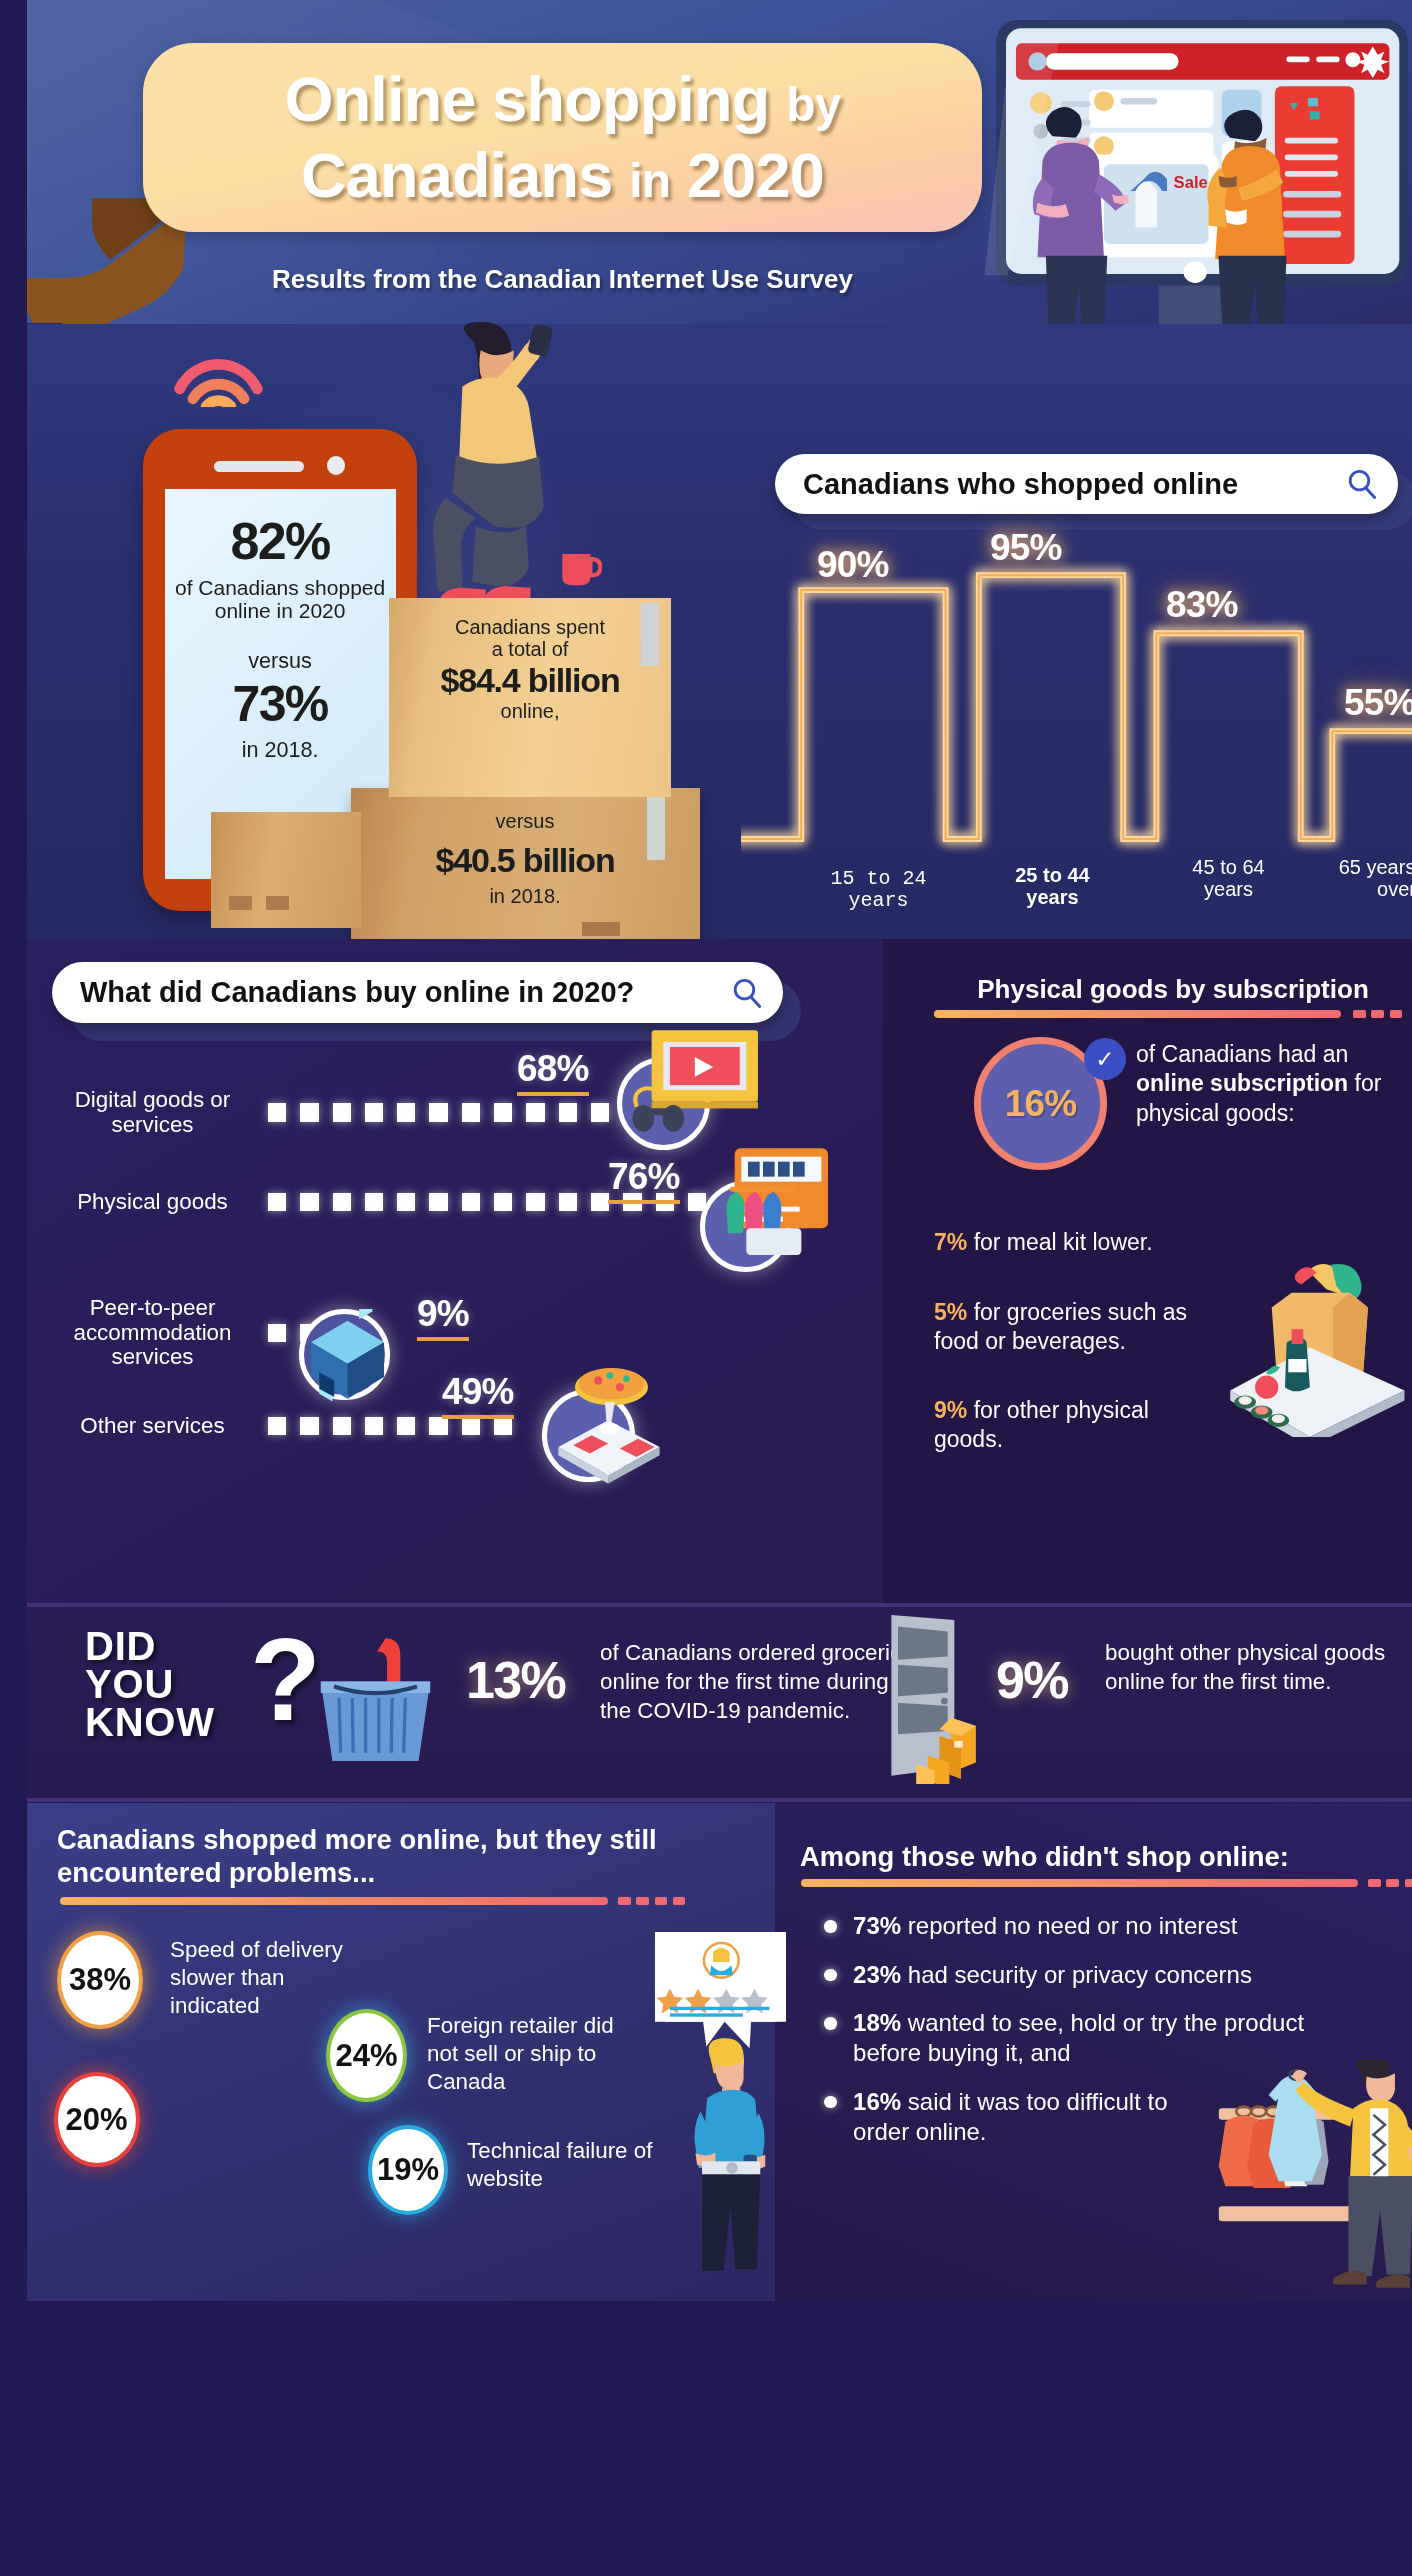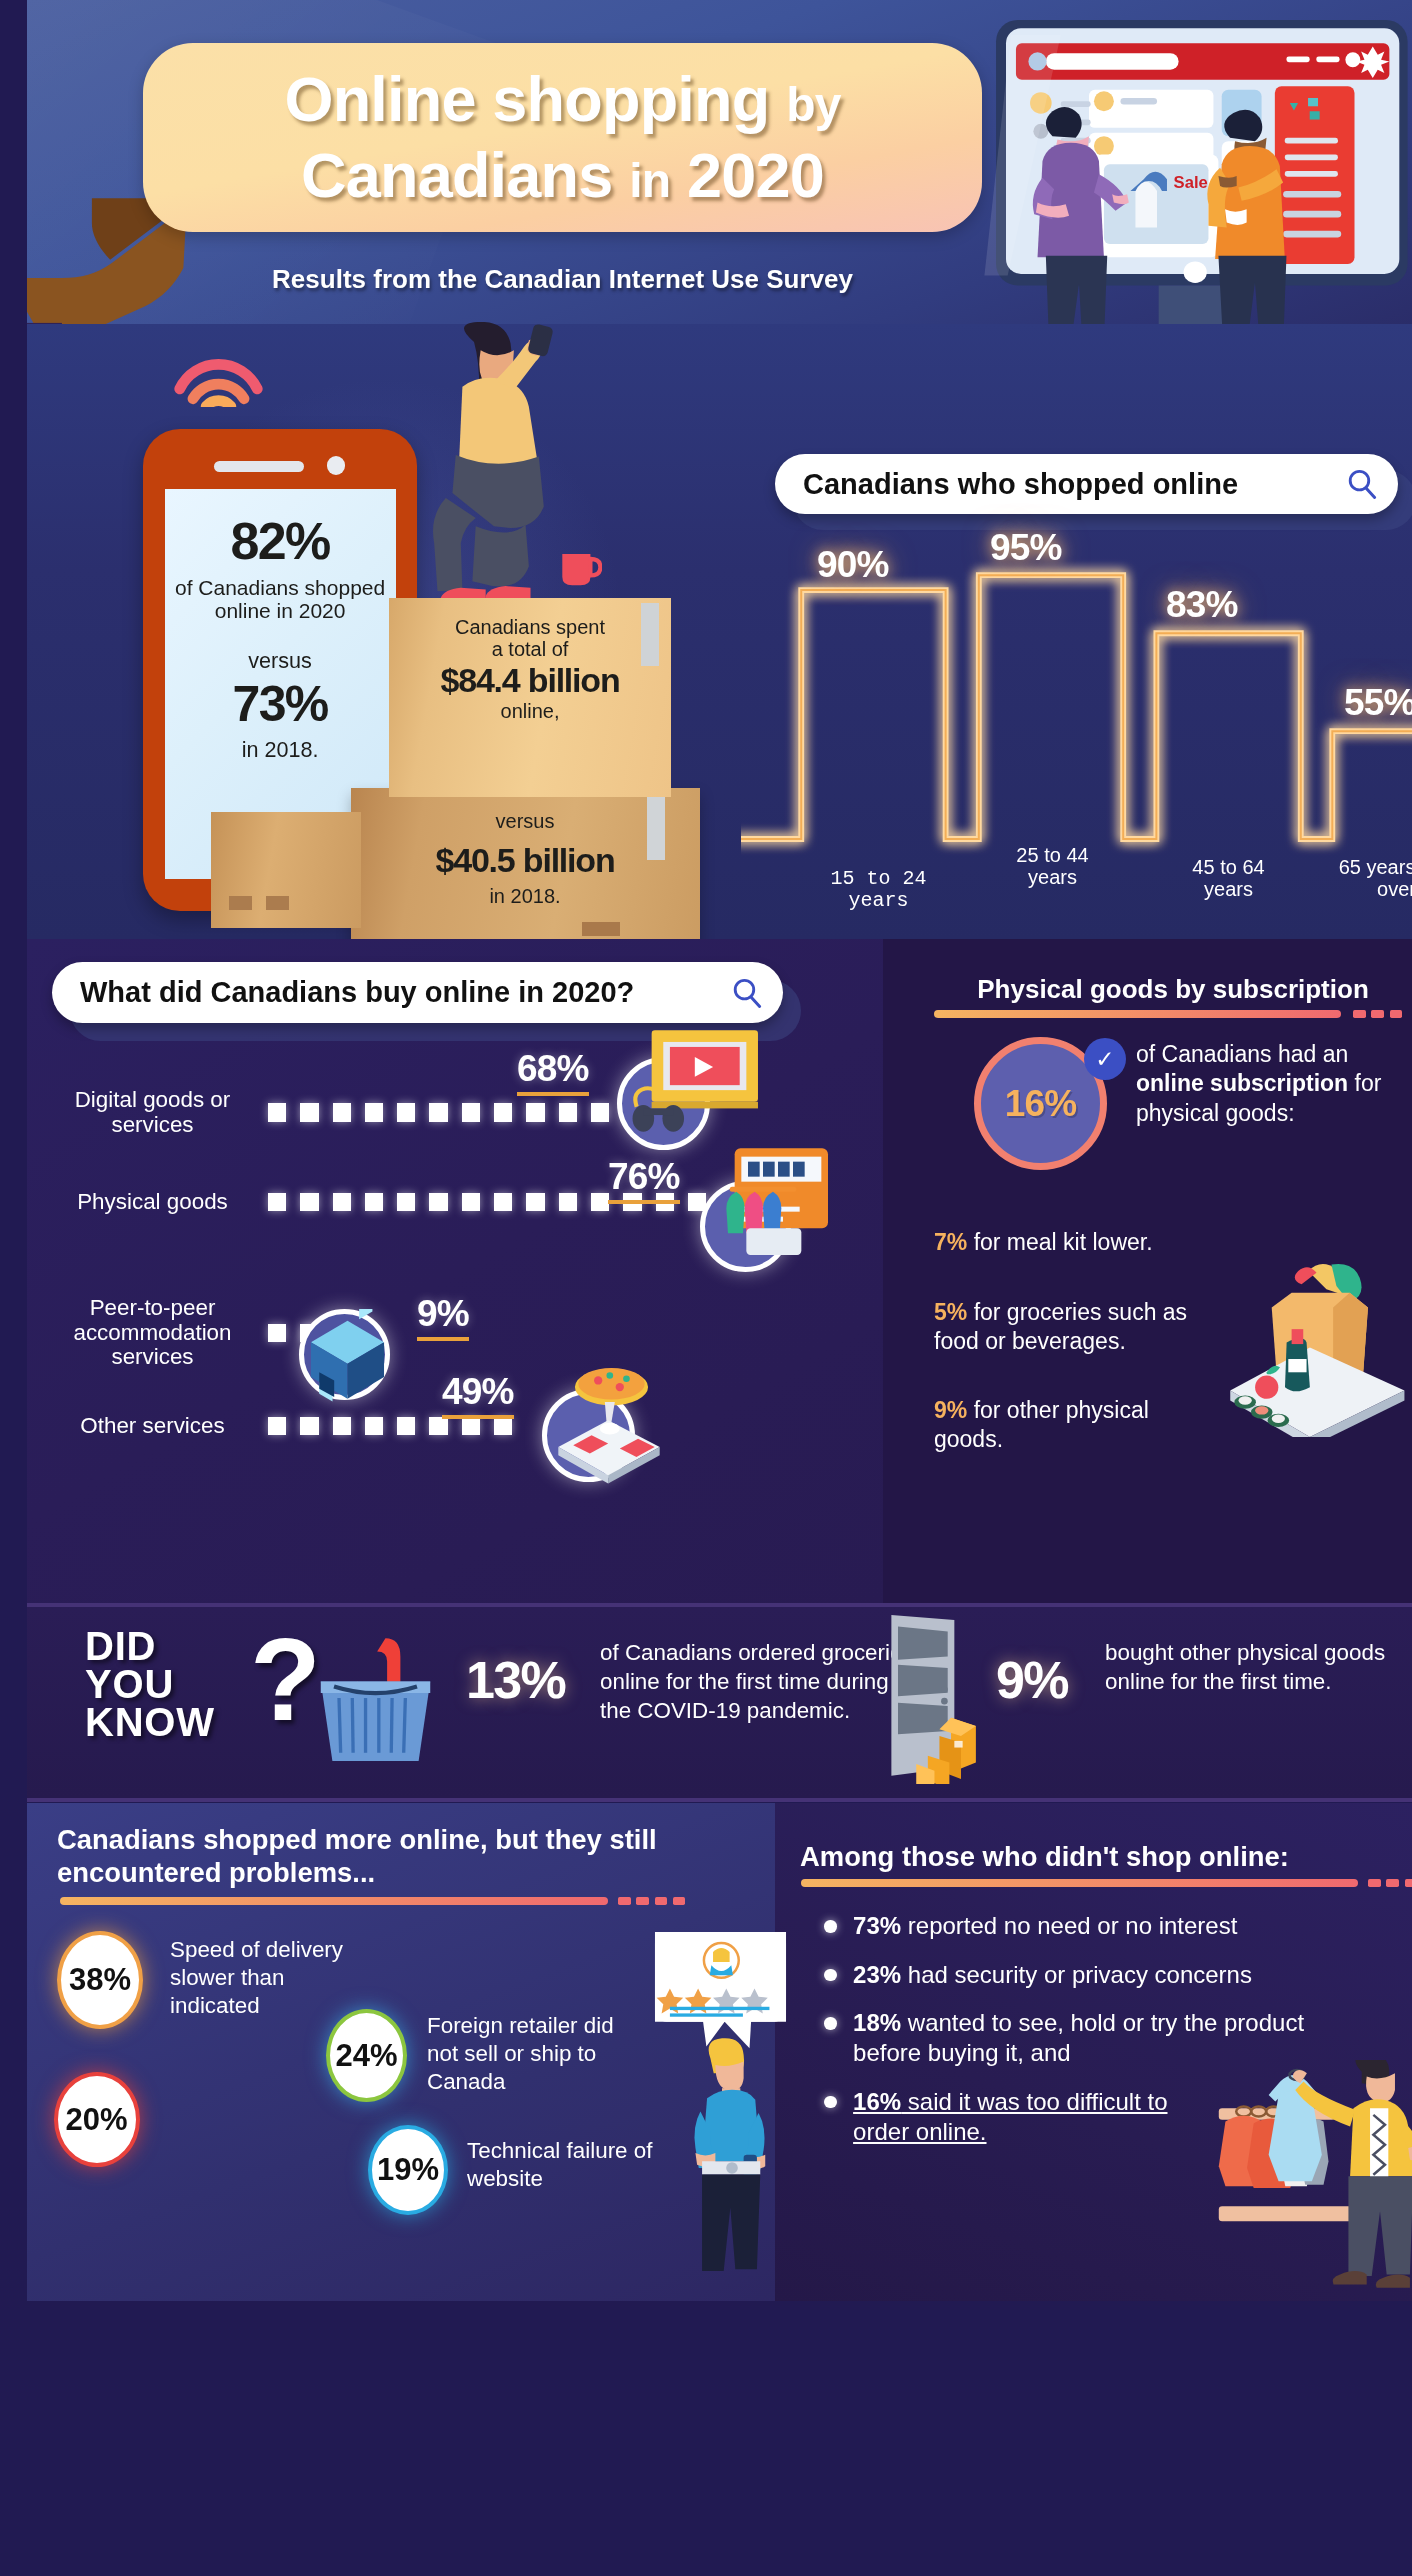--- a/index.html
+++ b/index.html
@@ -391,21 +391,21 @@
       </defs>
 
       <path d="M-10 370 H72 V70 H246 V370 H286 V52 H460 V370 H500 V122 H674 V370 H712 V240 H846 V370 H860" fill="none" stroke="#ffd9a0" stroke-width="7" filter="url(#glow)"></path>
       <path d="M-10 370 H72 V70 H246 V370 H286 V52 H460 V370 H500 V122 H674 V370 H712 V240 H846 V370 H860" fill="none" stroke="#f2a94e" stroke-width="2.4" opacity=".9"></path>
     </svg>
     <div class="chart-val" style="left:76px;  top:11.6px;">90%</div>
     <div class="chart-val" style="left:249px; top:-5px;">95%</div>
     <div class="chart-val" style="left:425px; top:52px;">83%</div>
     <div class="chart-val" style="left:603px; top:150px;">55%</div>
     <div class="chart-cat" style="left:75px;  top:336px; width:125px;font-family:Liberation Mono, monospace;">15 to 24 years</div>
-    <div class="chart-cat" style="left:249px; top:312px; width:125px;">25 to 44 years</div>
+    <div class="chart-cat" style="left:249px; top:332px; width:125px;font-weight:bold;">25 to 44 years</div>
     <div class="chart-cat" style="left:425px; top:324px; width:125px;">45 to 64 years</div>
     <div class="chart-cat" style="left:593px; top:324px; width:125px;">65 years and over</div>
   </div>
 
   <div class="band2">
     <div class="band2-left"></div>
     <div class="band2-right"></div>
   </div>
 
   <div class="pill-shadow" style="left:43px; top:980px; width:731px; height:61px;"></div>
@@ -710,21 +710,21 @@
     <div class="bullet">
       <i class="bd"></i>
       <div><b>23%</b><span> had security or privacy concerns</span></div>
     </div>
     <div class="bullet">
       <i class="bd"></i>
       <div style="max-width:498px;"><b>18%</b><span> wanted to see, hold or try the product before buying it, and</span></div>
     </div>
     <div class="bullet">
       <i class="bd"></i>
-      <div style="max-width:332px;text-decoration:underline;"><b>16%</b><span> said it was too difficult to order online.</span></div>
+      <div style="max-width:332px;"><b>16%</b><span> said it was too difficult to order online.</span></div>
     </div>
   </div>
 
   <svg class="rack" viewBox="0 0 280 290">
     <rect x="14" y="58" width="140" height="14" rx="4" fill="#f0c0a0"></rect>
     <rect x="14" y="176" width="160" height="18" rx="4" fill="#f0c0a0"></rect>
     <ellipse cx="44" cy="62" rx="9" ry="6" fill="none" stroke="#8a5a34" stroke-width="3"></ellipse>
     <ellipse cx="62" cy="62" rx="9" ry="6" fill="none" stroke="#8a5a34" stroke-width="3"></ellipse>
     <ellipse cx="80" cy="62" rx="9" ry="6" fill="none" stroke="#8a5a34" stroke-width="3"></ellipse>
     <path d="M22 74 q22-14 44 0 l8 54 -8 24 -44 0 -8 -24z" fill="#ef6b4a"></path>

